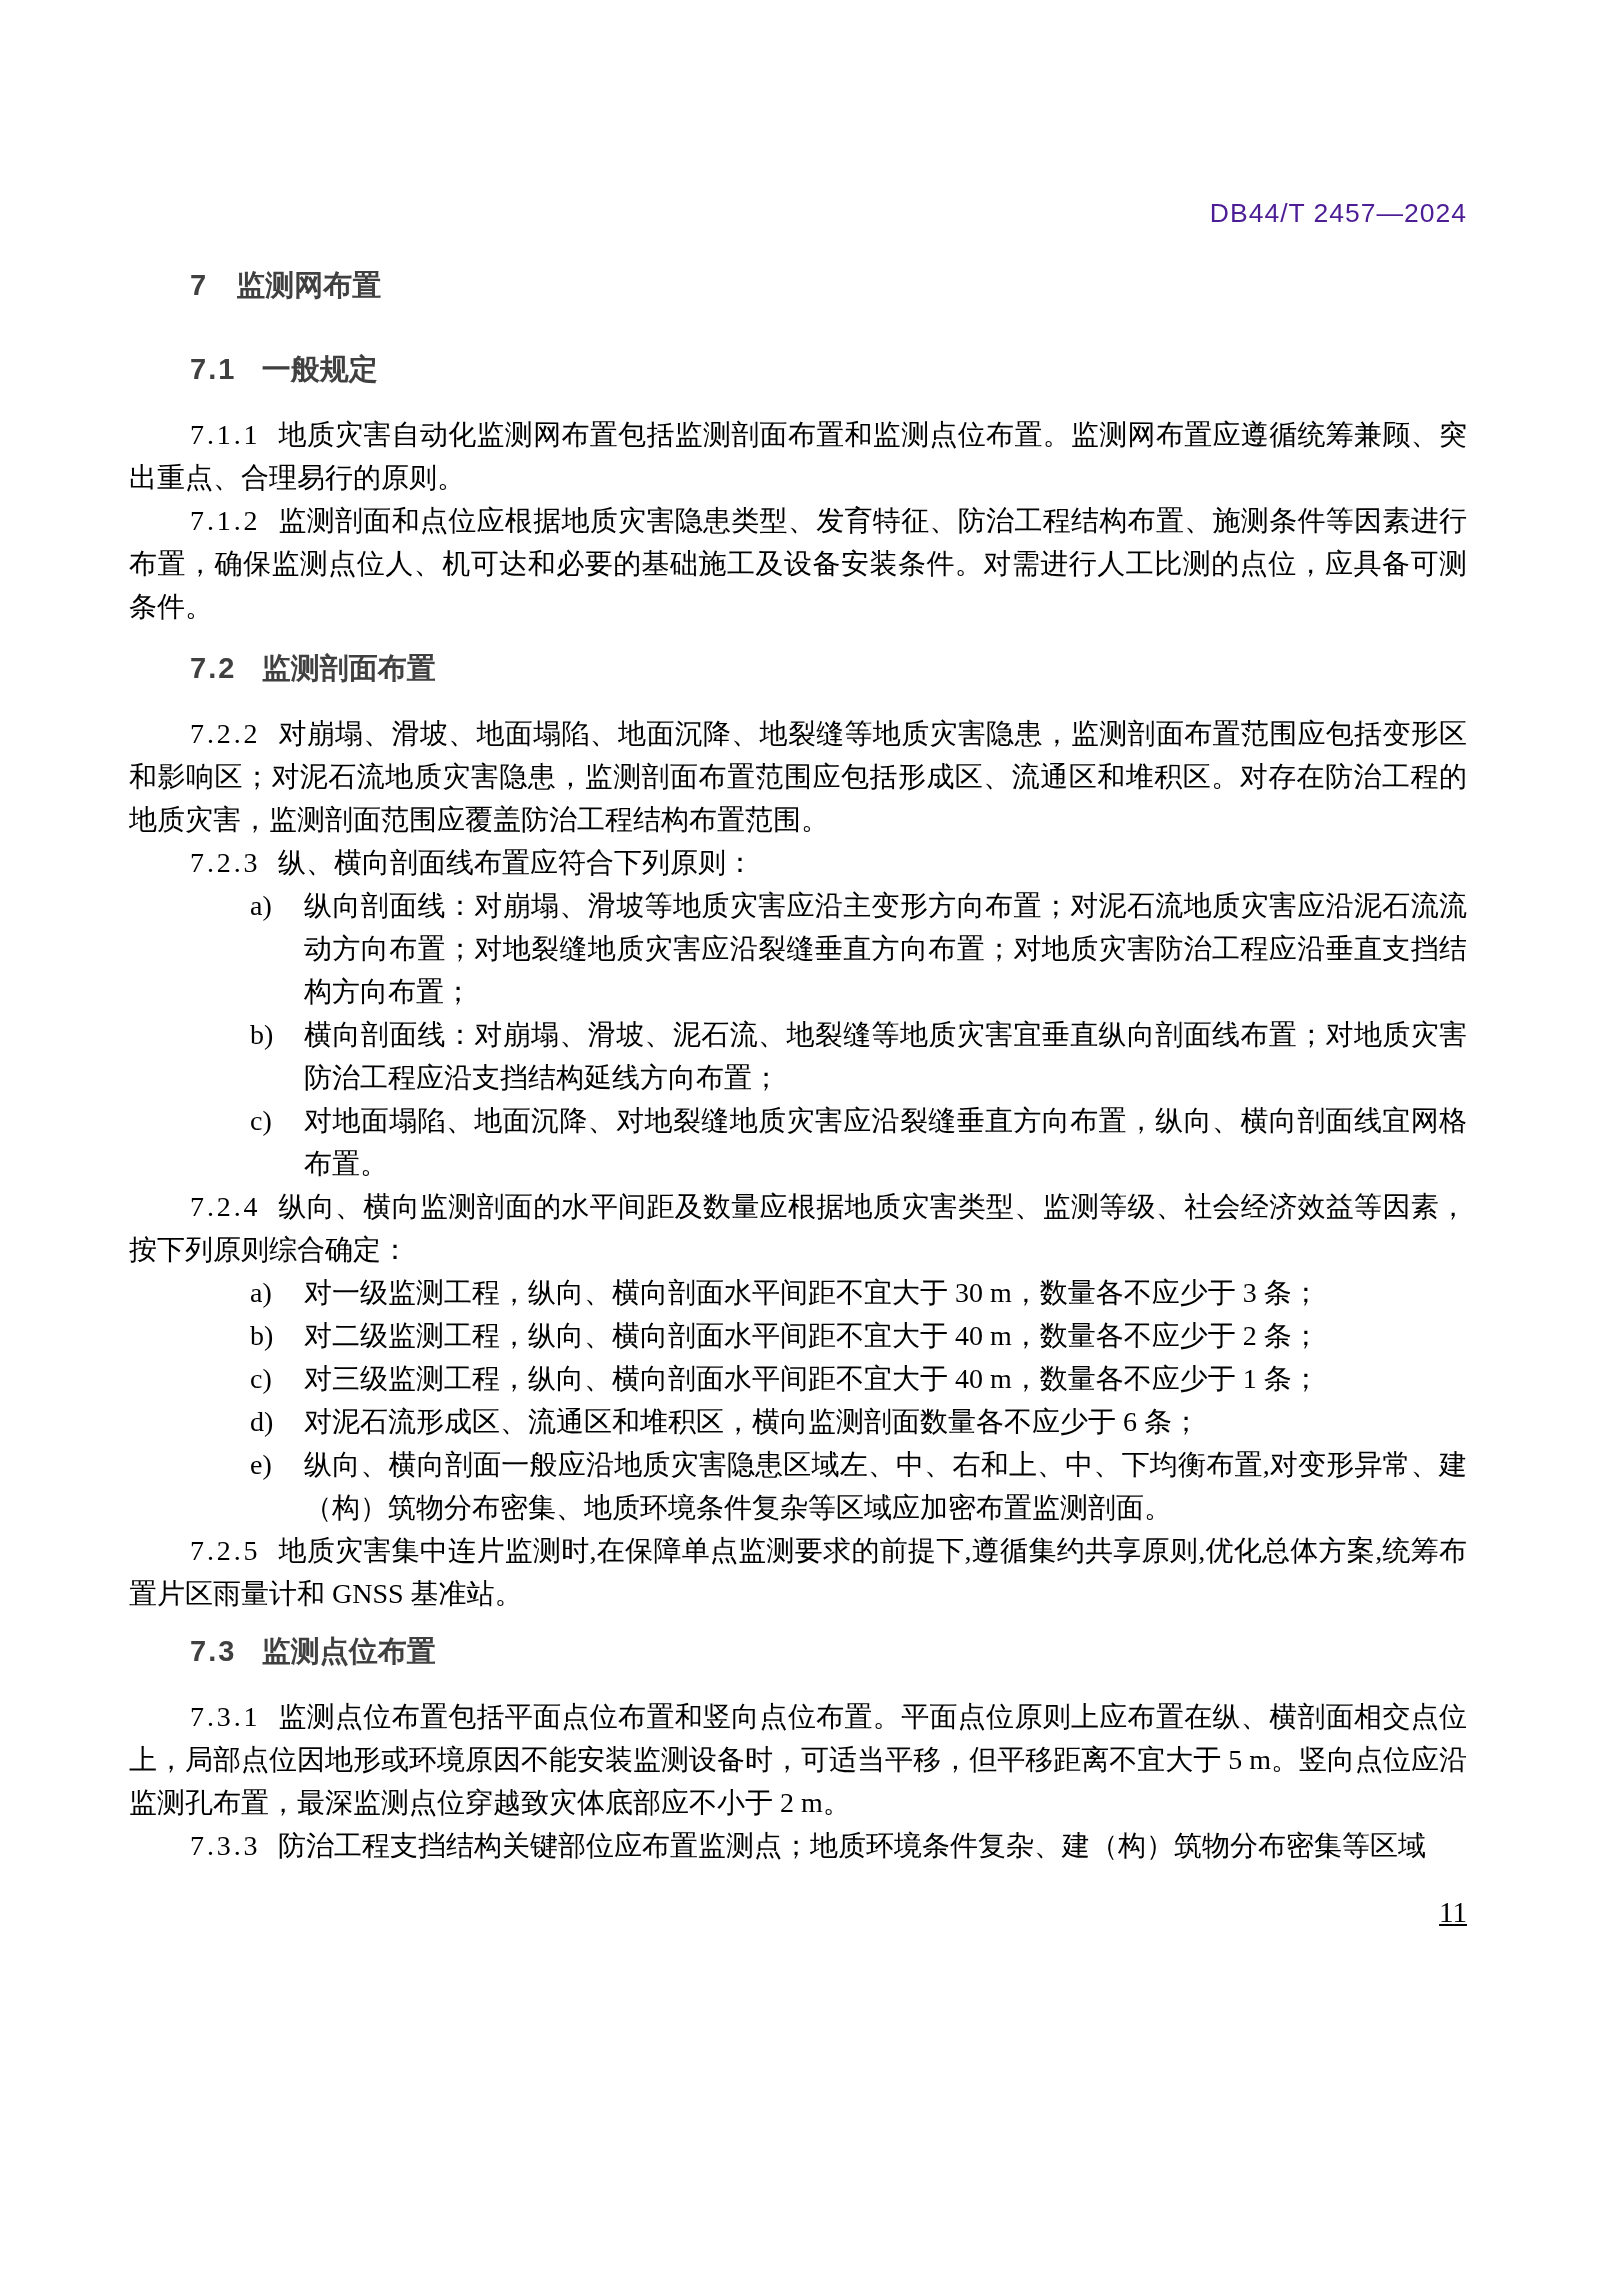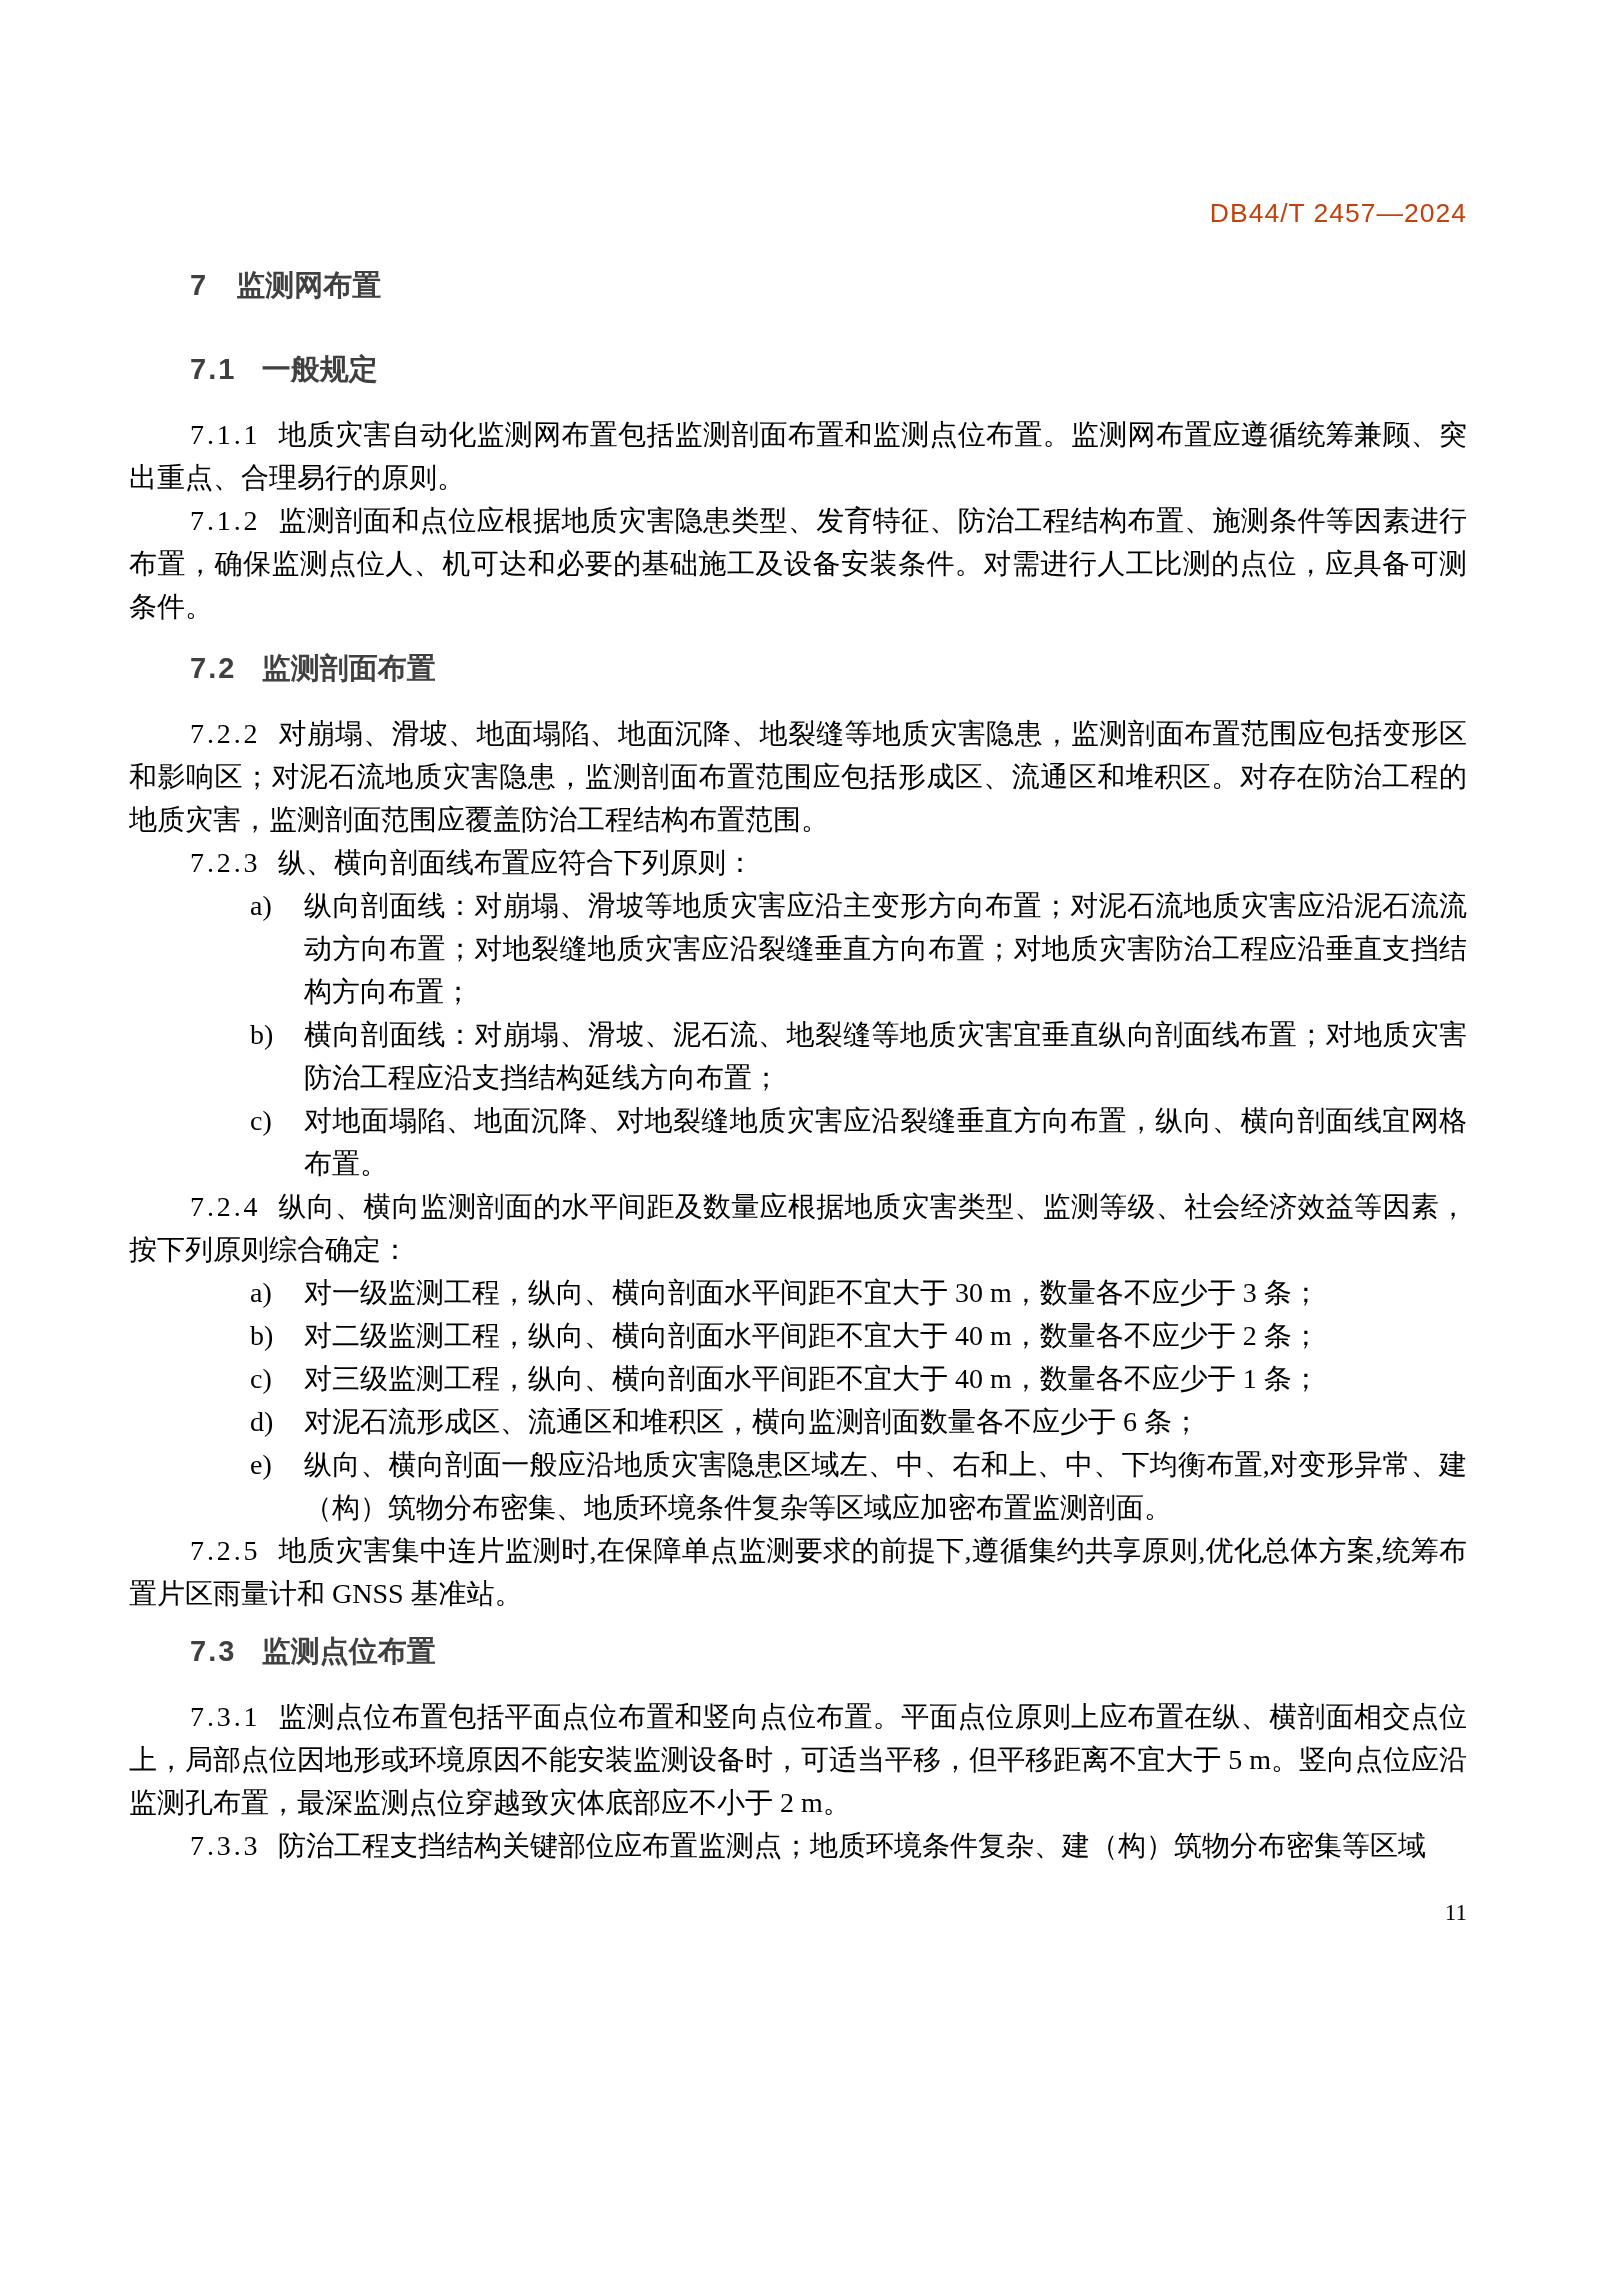--- a/index.html
+++ b/index.html
@@ -15,21 +15,21 @@
     font-size: 28px;
     line-height: 43px;
     overflow: hidden;
   }
   .running-header {
     text-align: right;
     font-family: "Liberation Sans", "DejaVu Sans", sans-serif;
     font-size: 26.5px;
     line-height: 29px;
     letter-spacing: 1px;
-    color: #c2410c;
+    color: #4c1d95;
   }
   .chapter-h {
     margin: 36px 0 0 0;
     padding-left: 61px;
     font-family: "Liberation Sans", "DejaVu Sans", sans-serif;
     font-weight: bold;
     font-size: 29px;
     line-height: 43px;
     color: #404040;
   }
@@ -53,22 +53,23 @@
     text-justify: inter-ideograph;
   }
   .cnum { letter-spacing: 2.9px; margin-right: 17.6px; }
   .list { margin: 0; }
   .li { display: flex; margin: 0; }
   .li-label { flex: 0 0 54px; margin-left: 121px; }
   .li-text { flex: 1; text-align: justify; text-justify: inter-ideograph; }
   .page-num {
     margin-top: 31px;
     text-align: right;
-    font-size: 23px;
+    font-size: 29px;
     line-height: 29px;
+    text-decoration: underline;
   }
 </style>
 </head>
 <body>
 
 <div class="page">
 
   <div class="running-header">
     <span>DB44/T 2457—2024</span>
   </div>

